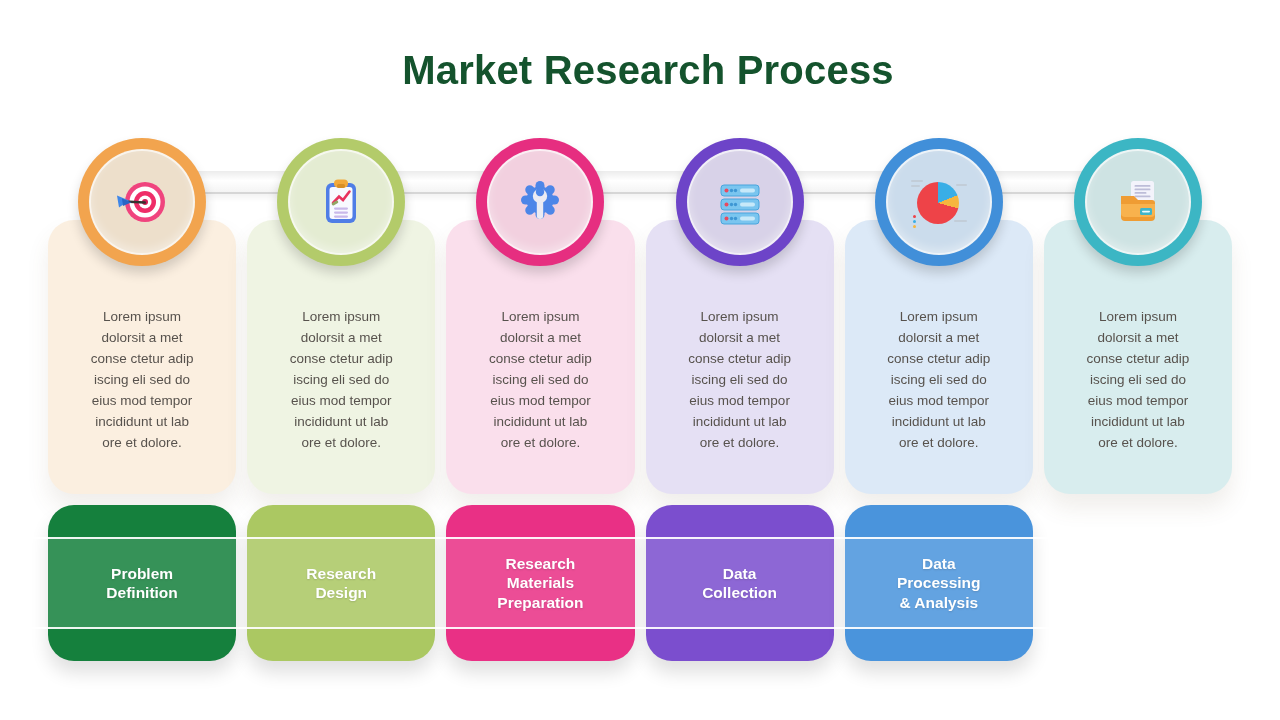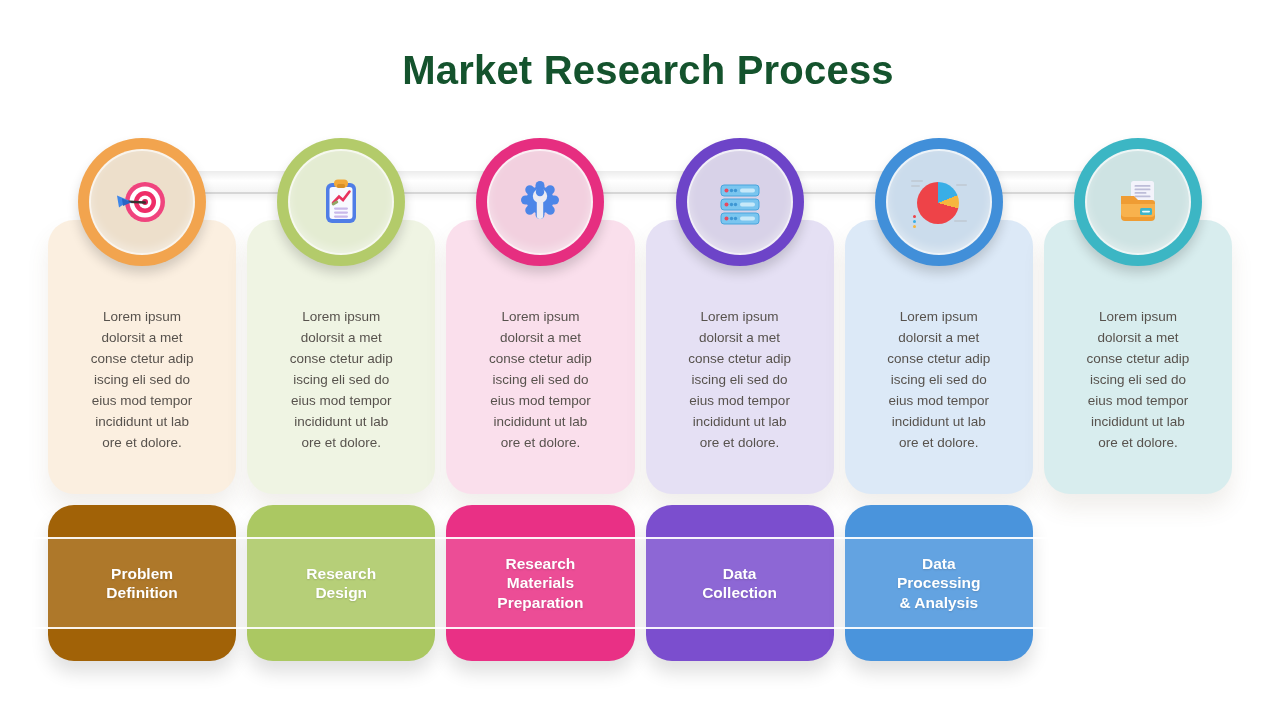--- a/index.html
+++ b/index.html
@@ -59,21 +59,21 @@
   
   .band-overlay{
     position:absolute;left:0;top:537px;width:1280px;height:88px;
     background:rgba(255,255,255,.14);
     border-top:2px solid rgba(255,255,255,.92);
     border-bottom:2px solid rgba(255,255,255,.92);
     z-index:10;pointer-events:none;
   }
   
   .c1 .circle{background:#F2A44E}.c1 .circle-inner{background:#EDDFCB}
-  .c1 .card{background:#FBEFE0}.c1 .label{background:#a16207}
+  .c1 .card{background:#FBEFE0}.c1 .label{background:#15803d}
   .c2 .circle{background:#B3CB6A}.c2 .circle-inner{background:#E4ECD2}
   .c2 .card{background:#EFF4E3}.c2 .label{background:#ABC862}
   .c3 .circle{background:#E62E80}.c3 .circle-inner{background:#F2D0DF}
   .c3 .card{background:#FADFEC}.c3 .label{background:#E93085}
   .c4 .circle{background:#6D44C8}.c4 .circle-inner{background:#D8D2E8}
   .c4 .card{background:#E5E0F4}.c4 .label{background:#7B4ECE}
   .c5 .circle{background:#418FD9}.c5 .circle-inner{background:#CBDCEC}
   .c5 .card{background:#DCE9F7}.c5 .label{background:#4A94DC}
   .c6 .circle{background:#3CB6C4}.c6 .circle-inner{background:#CEE3E3}
   .c6 .card{background:#D8EDEE}.c6 .label{background:#41B9C6}

